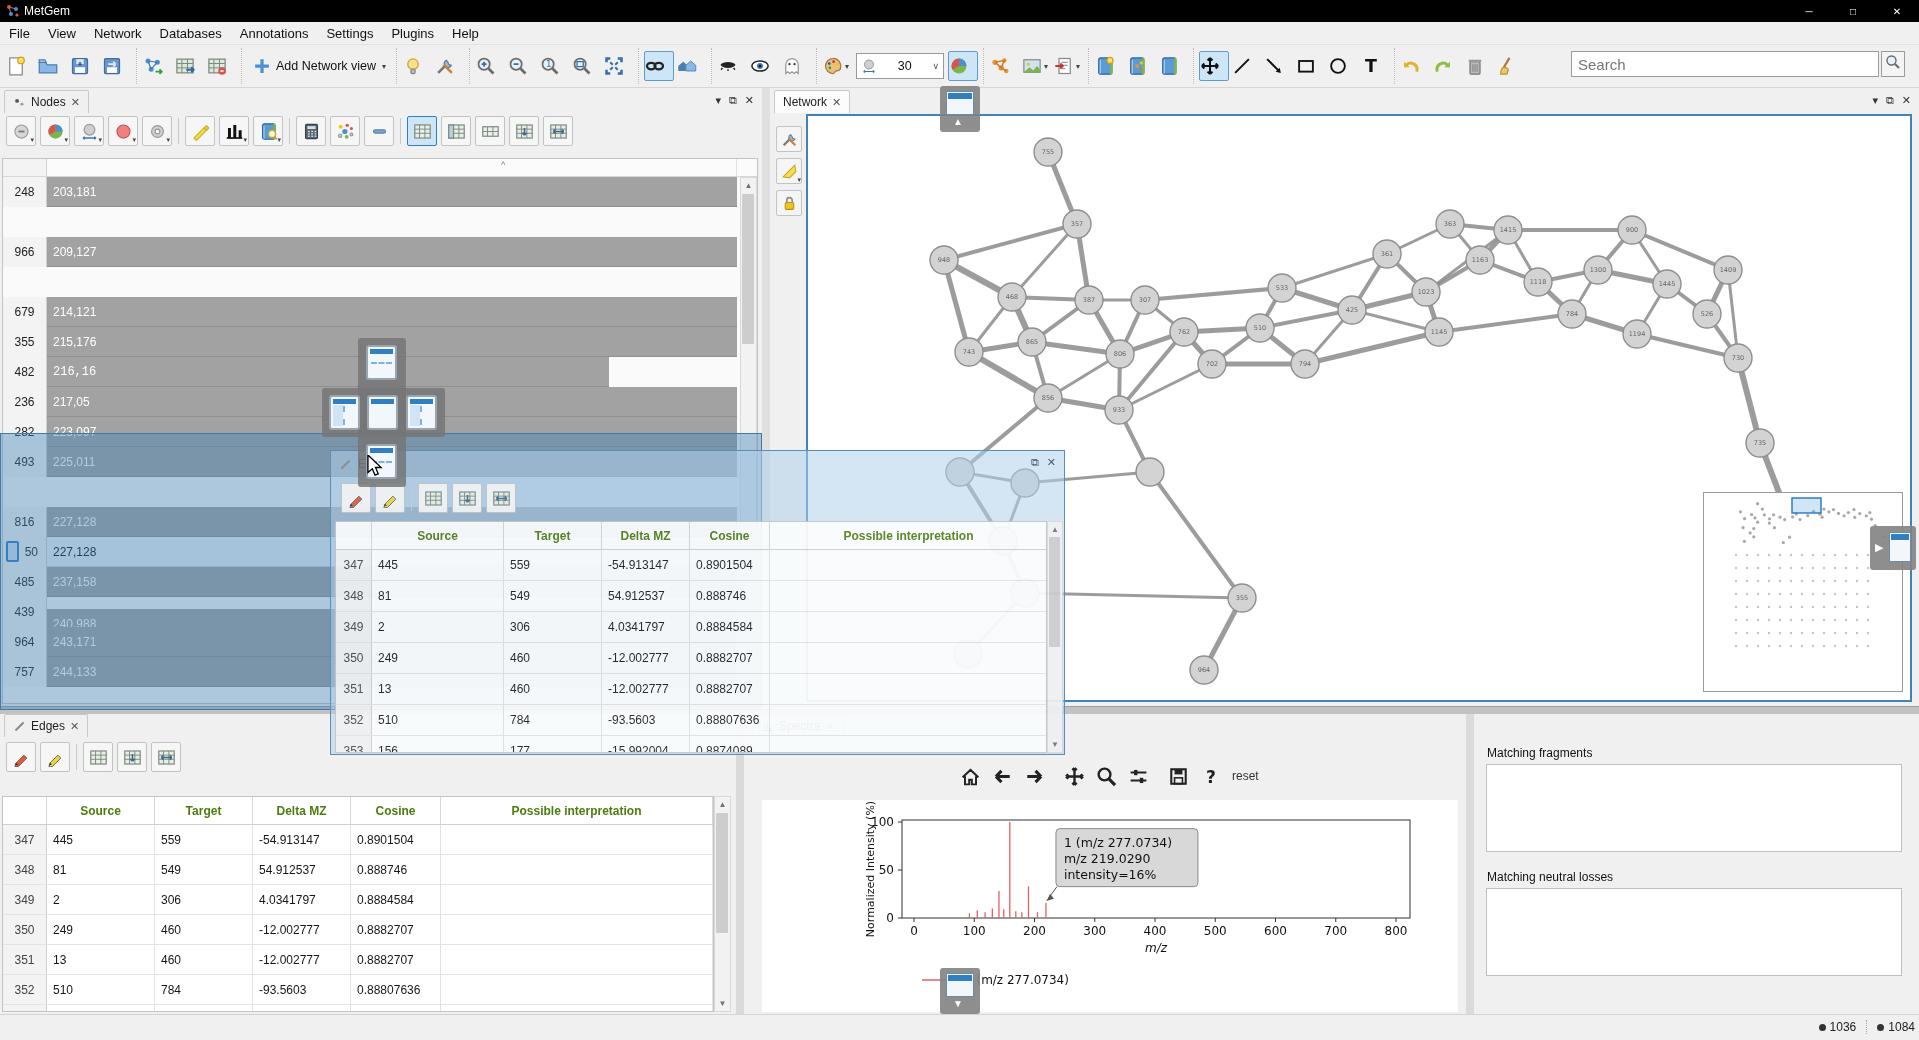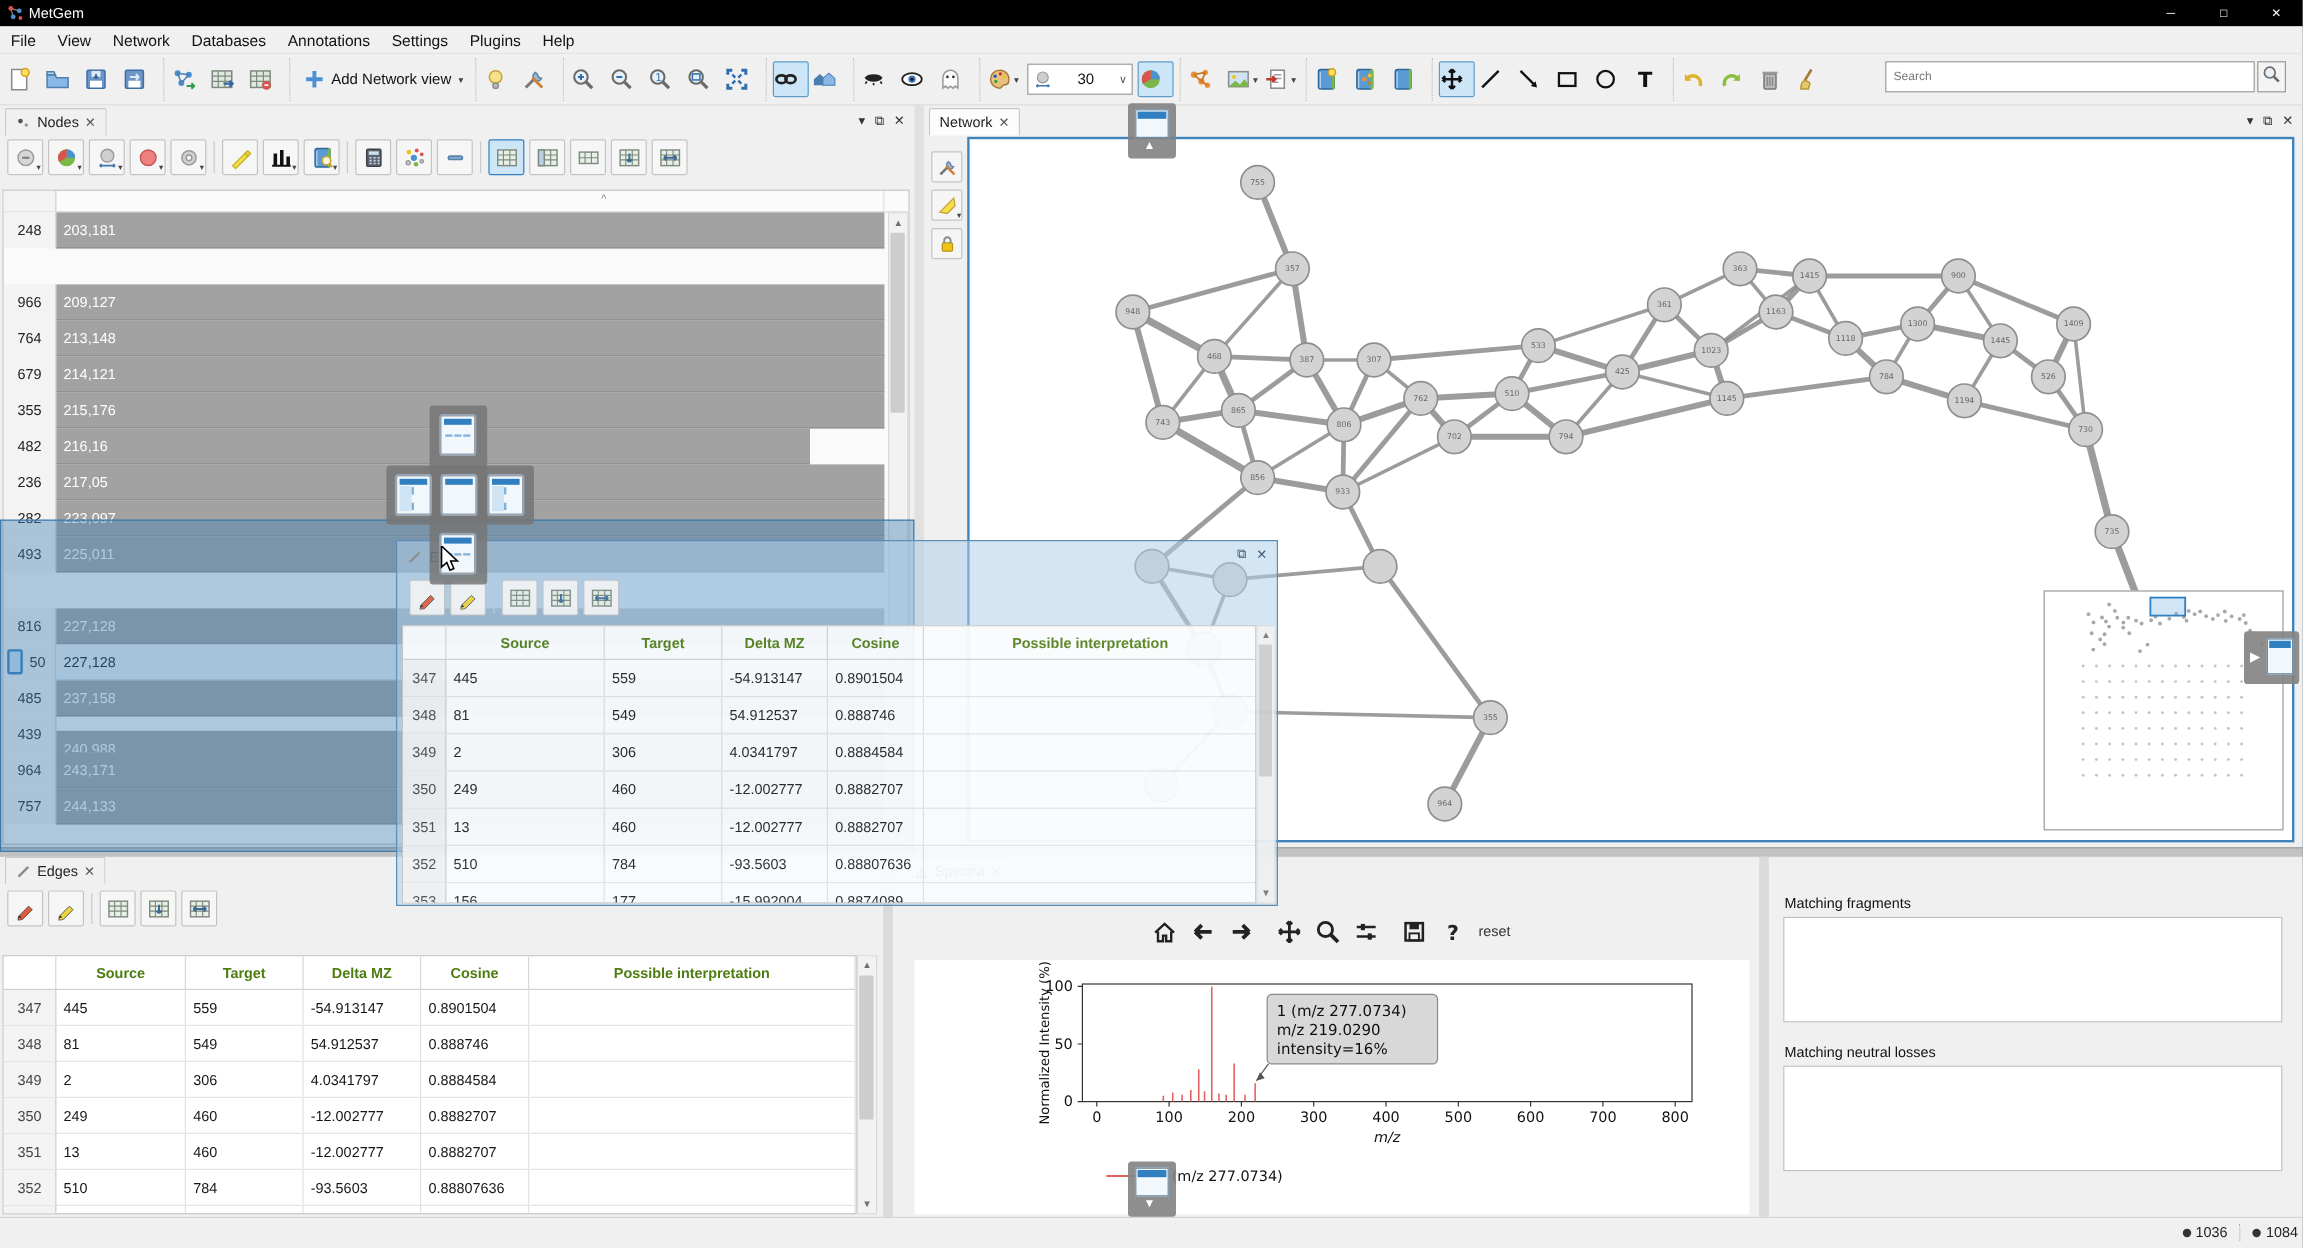--- a/index.html
+++ b/index.html
@@ -23,21 +23,21 @@
   .tgroup { display:flex; align-items:center; padding:0 4px; border-left:1px dotted #bdbdbd; height:36px;}
   .tgroup:first-child { border-left:none; }
   .tbtn { min-width:30px; height:30px; display:flex; align-items:center; justify-content:flex-start;
           border:1px solid transparent; border-radius:2px; margin:0 1px; position:relative;}
   .tbtn.active { background:#cde6f7; border-color:#5e9cc9; }
   .tbtn .dd { font-size:8px; color:#444; margin-left:2px; }
   .tlabel { font-size:12.5px; color:#111; margin:0 4px 0 4px; }
   .combo { display:flex; align-items:center; background:#fff; border:1px solid #9a9a9a;
            height:26px; padding:0 4px; margin:0 3px; font-size:12.5px; color:#111; }
   .searchwrap { position:absolute; right:40px; top:51px; width:308px; height:26px; }
-  .searchwrap input { width:100%; height:100%; border:1px solid #9a9a9a; font-size:10px;
+  .searchwrap input { width:100%; height:100%; border:1px solid #9a9a9a; font-size:15px;
            padding:0 6px; font-family:"Liberation Sans",sans-serif; color:#333; background:#fff;}
   .searchbtn { position:absolute; right:14px; top:51px; width:24px; height:26px; background:#f4f4f4;
            border:1px solid #9a9a9a; display:flex; align-items:center; justify-content:center;}
   
   .tabbar { position:absolute; display:flex; align-items:flex-end; font-size:12px; color:#222; }
   .tab { display:flex; align-items:center; gap:5px; padding:4px 8px; background:#f0f0f0;
          border:1px solid #c8c8c8; border-bottom:none; border-radius:2px 2px 0 0; }
   .tab .x { color:#555; font-size:11px; }
   .dockbtns { position:absolute; display:flex; gap:8px; color:#333; font-size:11px; align-items:center;}
   .ptoolbar { position:absolute; display:flex; align-items:center; }
@@ -677,35 +677,31 @@
           <div style="position: absolute; left: 498px; top: 1px; font-size: 9px; color: rgb(119, 119, 119);">^</div>
         </div>
         <div class="trow" style="top: 18px; height: 30px;">
           <div class="cell rowhdr" style="left: 0px; width: 44px; justify-content: center;">248</div>
           <div class="cell" style="left: 44px; width: 690px; border-right: none; background: rgb(162, 162, 162); color: rgb(255, 255, 255); border-bottom: 1px solid rgb(143, 143, 143);">203,181</div>
         </div>
         <div class="trow" style="top: 78px; height: 30px;">
           <div class="cell rowhdr" style="left: 0px; width: 44px; justify-content: center;">966</div>
           <div class="cell" style="left: 44px; width: 690px; border-right: none; background: rgb(162, 162, 162); color: rgb(255, 255, 255); border-bottom: 1px solid rgb(143, 143, 143);">209,127</div>
         </div>
-        <div class="trow" style="top: 108px; height: 30px;">
-          <div class="cell rowhdr" style="left: 0px; width: 44px; justify-content: center;">764</div>
-          <div class="cell" style="left: 44px; width: 690px; border-right: none; background: rgb(162, 162, 162); color: rgb(255, 255, 255); border-bottom: 1px solid rgb(143, 143, 143);">213,148</div>
-        </div>
         <div class="trow" style="top: 138px; height: 30px;">
           <div class="cell rowhdr" style="left: 0px; width: 44px; justify-content: center;">679</div>
           <div class="cell" style="left: 44px; width: 690px; border-right: none; background: rgb(162, 162, 162); color: rgb(255, 255, 255); border-bottom: 1px solid rgb(143, 143, 143);">214,121</div>
         </div>
         <div class="trow" style="top: 168px; height: 30px;">
           <div class="cell rowhdr" style="left: 0px; width: 44px; justify-content: center;">355</div>
           <div class="cell" style="left: 44px; width: 690px; border-right: none; background: rgb(162, 162, 162); color: rgb(255, 255, 255); border-bottom: 1px solid rgb(143, 143, 143);">215,176</div>
         </div>
         <div class="trow" style="top: 198px; height: 30px;">
           <div class="cell rowhdr" style="left: 0px; width: 44px; justify-content: center;">482</div>
-          <div class="cell" style="left: 44px; width: 628px; border-right: none; background: rgb(162, 162, 162); color: rgb(255, 255, 255); border-bottom: 1px solid rgb(143, 143, 143);">216,16</div>
+          <div class="cell" style="left: 44px; width: 562px; border-right: none; background: rgb(162, 162, 162); color: rgb(255, 255, 255); border-bottom: 1px solid rgb(143, 143, 143); font-family: Liberation Mono, monospace;">216,16</div>
         </div>
         <div class="trow" style="top: 228px; height: 30px;">
           <div class="cell rowhdr" style="left: 0px; width: 44px; justify-content: center;">236</div>
           <div class="cell" style="left: 44px; width: 690px; border-right: none; background: rgb(162, 162, 162); color: rgb(255, 255, 255); border-bottom: 1px solid rgb(143, 143, 143);">217,05</div>
         </div>
         <div class="trow" style="top: 258px; height: 30px;">
           <div class="cell rowhdr" style="left: 0px; width: 44px; justify-content: center;">282</div>
           <div class="cell" style="left: 44px; width: 690px; border-right: none; background: rgb(162, 162, 162); color: rgb(255, 255, 255); border-bottom: 1px solid rgb(143, 143, 143);">223,097</div>
         </div>
         <div class="trow" style="top: 288px; height: 30px;">

